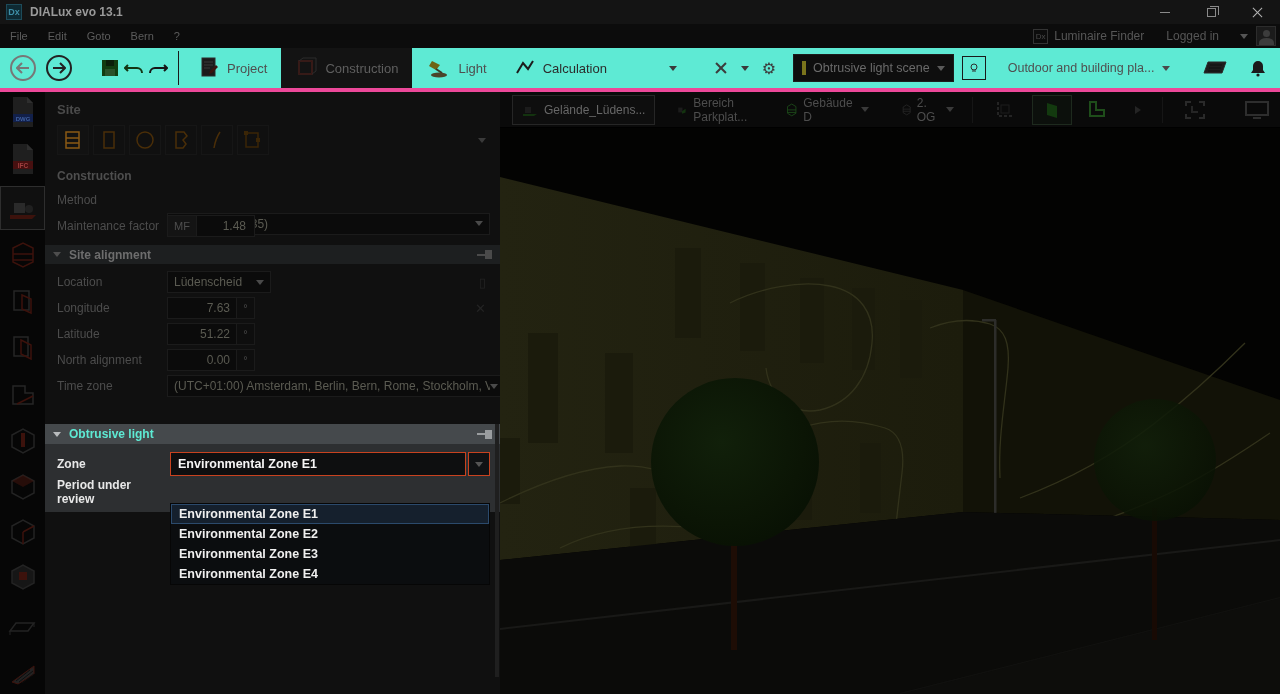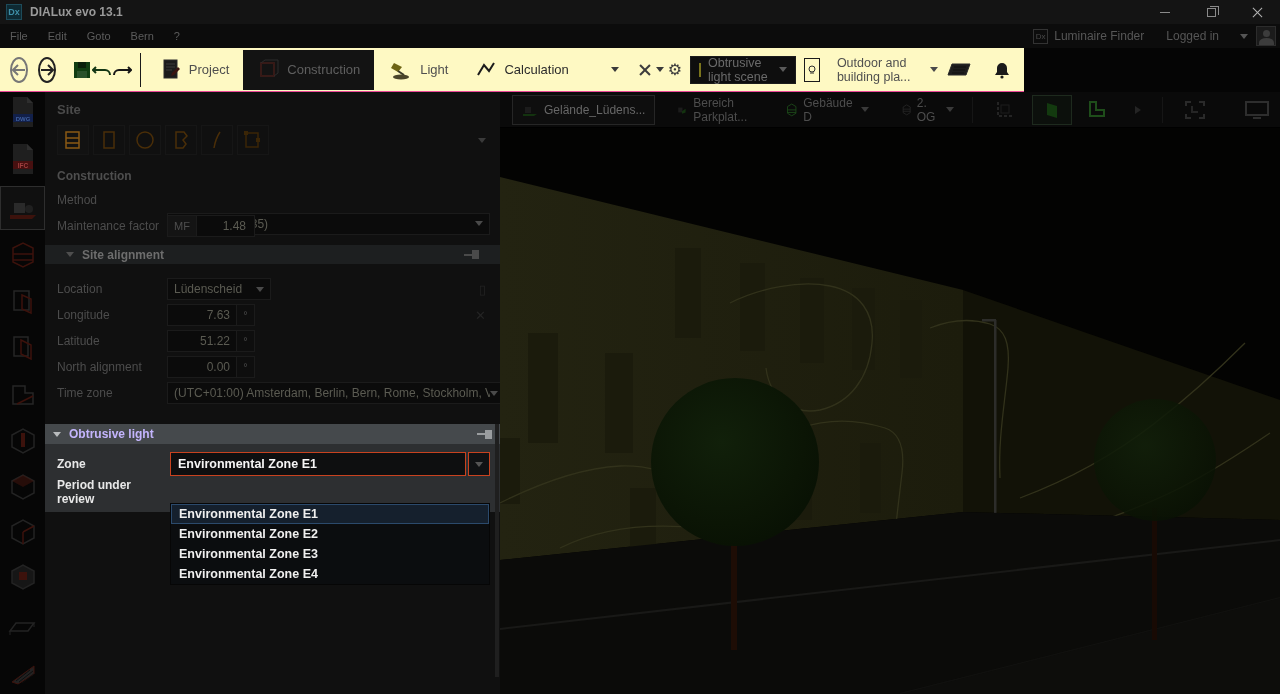--- a/index.html
+++ b/index.html
@@ -36,22 +36,22 @@
   .lum-dx { width:15px; height:15px; border:1px solid #333; color:#4a4a4a; font-size:8px;
             display:flex; align-items:center; justify-content:center; }
   .logged-in { display:flex; align-items:center; gap:21px; color:#565656; font-size:12px; margin-left:14px; }
   .caret-dn { width:0; height:0; border-left:4px solid transparent; border-right:4px solid transparent;
               border-top:5px solid #555; }
   .avatar { width:20px; height:20px; background:#1b1b1b; border:1px solid #2c2c2c; position:relative; overflow:hidden; }
   .avatar:before { content:""; position:absolute; left:6px; top:3px; width:7px; height:7px; border-radius:50%; background:#3c3c3c; }
   .avatar:after { content:""; position:absolute; left:2px; top:11px; width:15px; height:9px; border-radius:50% 50% 0 0; background:#3c3c3c; }
 
   
-  #toolbar { left:0; top:48px; width:1024px; height:44px; background:#fef9c3;
-             display:flex; align-items:center; border-bottom:1px solid #ec4899; }
+  #toolbar { left:0; top:48px; width:1280px; height:44px; background:#5eead4;
+             display:flex; align-items:center; border-bottom:4px solid #ec4899; }
   .tb-circle { width:26px; height:26px; border-radius:50%; border:2px solid #777;
                display:flex; align-items:center; justify-content:center; margin-left:10px; }
   .tb-circle.dim { border-color:#222; }
   .tb-circle svg { display:block; }
   .tb-gap { width:26px; }
   .tb-sep { width:1px; height:34px; background:#1a1a1a; margin:0 8px; }
   .mode-btn { display:flex; align-items:center; gap:8px; padding:0 14px; height:40px; color:#4f4f4f; font-size:13px; }
   .mode-btn.active { background:#131313; color:#5f5f5f; }
   .mode-btn.disabled { color:#2c2c2c; }
   .tb-small { display:flex; align-items:center; justify-content:center; width:24px; height:24px; }
@@ -86,34 +86,34 @@
               height:22px; display:flex; align-items:center; padding:0 6px; }
   .dimfield .caret-dn { margin-left:auto; border-top-color:#4a4a4a; }
   .wide { width:323px;margin-top:47px; }
   .numfield { width:70px; justify-content:flex-end; }
   .unit-chip { width:18px; height:22px; background:#0e0e0e; border:1px solid #1b1b1b; border-left:none;
                color:#4a4a4a; font-size:11px; display:flex; align-items:center; justify-content:center; }
   .mf-chip { width:30px; height:22px; background:#141414; border:1px solid #1b1b1b; color:#4e4e4e;
              font-size:11px; display:flex; align-items:center; justify-content:center; }
   .mf-val { width:58px; height:22px; background:#0b0b0b; border:1px solid #1b1b1b; border-left:none;
             color:#5b5b52; font-size:12px; display:flex; align-items:center; justify-content:flex-end; padding-right:8px; }
-  .sect-header { height:19px; background:#1d1f20; display:flex; align-items:center; margin:6px 0 12px 0; padding:0 21px; }
+  .sect-header { height:19px; background:#1d1f20; display:flex; align-items:center; margin:6px 0 5px 0; padding:0 8px; }
   .sect-header .chev { width:0; height:0; border-left:4px solid transparent; border-right:4px solid transparent;
                        border-top:5px solid #4e4e4e; margin-right:8px; }
   .sect-header .txt { color:#6d6d6d; font-size:12px; font-weight:bold; }
   .pin { margin-left:auto; display:flex; align-items:center; }
   .pin .stem{ width:8px; height:0; border-top:2px solid #4a4a4a; }
   .pin .head{ width:7px; height:9px; background:#4a4a4a; }
   .ghost-icon { position:absolute; right:14px; color:#242424; font-size:13px; }
 
   
   #obtrusive { position:absolute; left:0; top:332px; width:455px; }
   #obtr-header { height:20px; background:#45494c; display:flex; align-items:center; padding:0 8px; }
   #obtr-header .chev { border-top-color:#b9bcbe; }
-  #obtr-header .txt { color:#c4b5fd; }
+  #obtr-header .txt { color:#5eead4; }
   #obtr-header .pin .stem { border-top-color:#9a9d9f; } #obtr-header .pin .head { background:#9a9d9f; }
   #obtr-body { background:#2d2f31; padding:6px 0 6px 0; }
   .brow { display:flex; align-items:center; height:28px; padding-left:12px; }
   .blabel { width:113px; color:#e8e8e8; font-size:12px; font-weight:bold; flex:none; }
   .bselect { width:320px; height:24px; background:#121416; border:1px solid #3a3a3a; display:flex; align-items:center; }
   .bselect .val { color:#f5f5f5; font-size:12.5px; font-weight:bold; padding-left:7px; }
   .bselect .arrow-cell { margin-left:auto; width:22px; height:100%; display:flex; align-items:center;
                          justify-content:center; border-left:1px solid #2a2a2a; }
   .bselect .caret-dn { border-top-color:#e8e8e8; }
   .zone-wrap { display:flex; width:320px; height:24px; gap:2px; }

